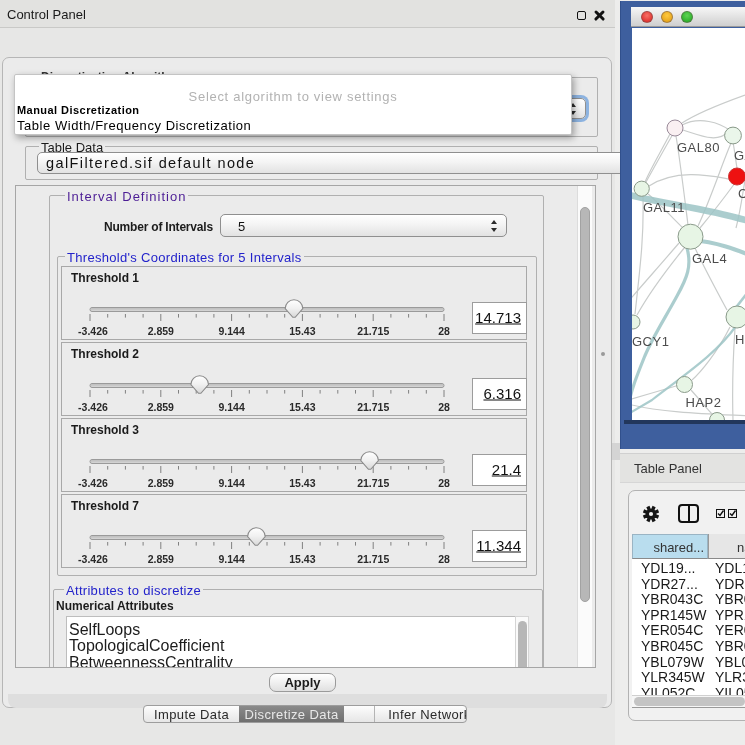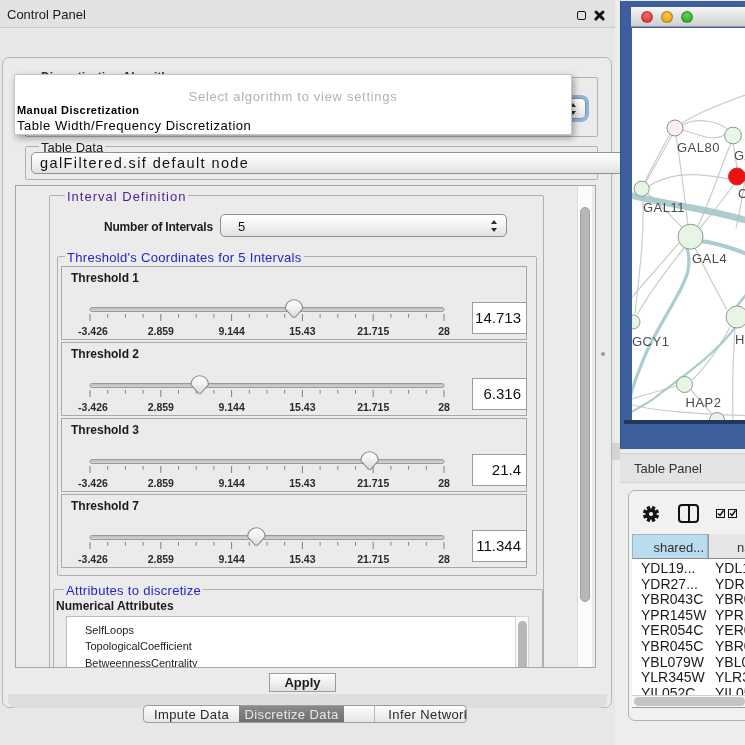--- a/index.html
+++ b/index.html
@@ -5,21 +5,21 @@
 #root { position:relative; width:745px; height:745px; background:#ededec; overflow:hidden; font-size:13px; color:#1c1c1c; }
 .abs { position:absolute; }
 .grp { position:absolute; border:1px solid #b0b0b0; border-radius:2px; }
 .combo { border:1px solid #8f8f8f; border-radius:5px; background:linear-gradient(180deg,#ffffff,#f4f4f4 45%,#e2e2e2); box-shadow: inset 0 1px 0 rgba(255,255,255,.8); }
 .arr { position:absolute; top:50%; transform:translateY(-50%); width:7px; height:12px; }
 .arr .up, .arr .dn { position:absolute; left:0; width:0; height:0; border-left:3.5px solid transparent; border-right:3.5px solid transparent; }
 .arr .up { top:0; border-bottom:4.5px solid #2b2b2b; }
 .arr .dn { bottom:0; border-top:4.5px solid #2b2b2b; }
 .tpanel { left:45px; width:466px; height:74px; border:1px solid #a8a8a8; background:#ebebeb; }
 .vbox { left:410px; top:35px; width:55px; height:32px; background:#fff; border:1px solid #9c9c9c; }
-.vbox span { position:absolute; right:5px; top:calc(50% - 1px); transform:translateY(-50%); font-size:15px; color:#111; }
+.vbox span { position:absolute; right:5px; top:calc(50% - 1px); transform:translateY(-50%); font-size:15px; color:#111;text-decoration:underline; }
 .seg { position:absolute; top:0; bottom:0; display:flex; align-items:center; justify-content:center; font-size:13px; letter-spacing:0.4px; color:#2a2a2a; white-space:nowrap; }
 .segdark { background:linear-gradient(180deg,#8a8a8a,#6f6f6f); color:#e8e8e8; }
 </style></head><body>
 <div id="root">
 
 <div class="abs" style="left:0;top:0;width:615px;height:745px;background:#e7e7e6"></div>
 <div class="abs" style="left:0;top:0;width:615px;height:28px;background:#e2e2e0;border-bottom:1px solid #c9c9c7"></div>
 <div class="abs" style="left:7px;top:7px;font-size:13px;color:#1a1a1a">Control Panel</div>
 <div class="abs" style="left:577px;top:11px;width:9px;height:9px;border:1.6px solid #111;border-radius:2px"></div>
 <div class="abs" style="left:594px;top:10px;width:11px;height:11px">
@@ -37,21 +37,21 @@
         <i class="dn"></i>
       </span>
 </div>
 <div class="abs" style="left:14px;top:74px;width:558px;height:61px;background:#fff;border:1px solid #c4c4c4;border-radius:2px;box-shadow:2px 3px 7px rgba(0,0,0,0.35);z-index:30">
 <div class="abs" style="left:0;right:0;top:14px;text-align:center;color:#b2b2b2;font-size:13px;letter-spacing:0.7px">Select algorithm to view settings</div>
 <div class="abs" style="left:2px;top:28.5px;font-weight:bold;color:#000;font-size:11px;letter-spacing:0.45px">Manual Discretization</div>
 <div class="abs" style="left:2px;top:43px;color:#000;font-size:13px;letter-spacing:0.55px">Table Width/Frequency Discretization</div>
 </div>
 <div class="grp" style="left:25px;top:146px;width:573px;height:34px"></div>
 <div class="abs" style="left:39px;top:139.5px;background:#ebebeb;padding:0 2px;color:#1a1a1a">Table Data</div>
-<div class="abs combo" style="left:31px;top:152px;width:655px;height:22px;">
+<div class="abs combo" style="left:37px;top:152px;width:655px;height:22px;">
 <span style="position:absolute;left:8px;top:50%;transform:translateY(-50%);font-size:14.5px;letter-spacing:1.4px;color:#111;white-space:nowrap">galFiltered.sif default node</span>
 <span class="arr" style="right:8px">
         <i class="up"></i>
         <i class="dn"></i>
       </span>
 </div>
 <div class="abs" style="left:15px;top:185px;width:581px;height:483px;border:1px solid #a6a6a6;background:#ebebeb;overflow:hidden">
 <div class="grp" style="left:33px;top:9px;width:495px;height:600px"></div>
 <div class="abs" style="left:49px;top:3px;background:#ebebeb;padding:0 2px;color:#4c1d95;letter-spacing:1px">Interval Definition</div>
 <div class="abs" style="left:88px;top:34px;font-weight:bold;font-size:12px;letter-spacing:-0.2px">Number of Intervals</div>
@@ -162,28 +162,28 @@
           </defs>
         </svg>
 <div class="abs vbox">
           <span>11.344</span>
         </div>
 </div>
 <div class="grp" style="left:37px;top:403px;width:490px;height:120px"></div>
 <div class="abs" style="left:48px;top:397px;background:#ebebeb;padding:0 2px;color:#2323cb;letter-spacing:0.3px">Attributes to discretize</div>
 <div class="abs" style="left:40px;top:413px;font-weight:bold;font-size:12px">Numerical Attributes</div>
 <div class="abs" style="left:50px;top:430px;width:449px;height:60px;background:#fff;border:1px solid #bdbdbd;border-right:none">
-<div style="padding:5px 0 0 18px;line-height:16.3px;font-size:11px">SelfLoops<br>TopologicalCoefficient<br>BetweennessCentrality</div>
+<div style="padding:5px 0 0 2px;line-height:16.3px;font-size:16px">SelfLoops<br>TopologicalCoefficient<br>BetweennessCentrality</div>
 </div>
 <div class="abs" style="left:499px;top:430px;width:14px;height:60px;background:#fafafa;border:1px solid #d5d5d5"></div>
 <div class="abs" style="left:501.5px;top:435px;width:9px;height:55px;border-radius:4.5px;background:#b7b7b7"></div>
 <div class="abs" style="left:561px;top:0;width:15px;height:483px;background:#fbfbfb;border-left:1px solid #dcdcdc"></div>
 <div class="abs" style="left:563.5px;top:21px;width:10.5px;height:395px;border-radius:5.5px;background:#b7b7b7;border:0.5px solid #a2a2a2"></div>
 </div>
-<div class="abs" style="left:269px;top:673px;width:67px;height:19px;border:1px solid #9a9a9a;border-radius:0;background:linear-gradient(180deg,#ffffff,#f0f0f0 50%,#e0e0e0);display:flex;align-items:center;justify-content:center;font-weight:bold;font-size:13px">Apply</div>
+<div class="abs" style="left:269px;top:673px;width:67px;height:19px;border:1px solid #9a9a9a;border-radius:7px;background:linear-gradient(180deg,#ffffff,#f0f0f0 50%,#e0e0e0);display:flex;align-items:center;justify-content:center;font-weight:bold;font-size:13px">Apply</div>
 <div class="abs" style="left:143px;top:705px;width:324px;height:18px;border:1px solid #9d9d9d;border-radius:4px;background:linear-gradient(180deg,#fdfdfd,#e6e6e6);overflow:hidden;z-index:5">
 <div class="seg" style="left:0px;width:95px;">Impute Data</div>
 <div class="seg segdark" style="left:95px;width:105px;">Discretize Data</div>
 <div class="seg" style="left:230px;width:110px;border-left:1px solid #b4b4b4;text-align:center;">Infer Network</div>
 </div>
 <div class="abs" style="left:620px;top:1px;width:125px;height:448px;background:#3e5f9e;border-left:1px solid #31508c"></div>
 <div class="abs" style="left:631px;top:7px;width:114px;height:20px;background:linear-gradient(180deg,#f7f7f7,#cfcfcf);border-bottom:1px solid #9a9a9a"></div>
 <div class="abs" style="left:641px;top:11px;width:12px;height:12px;border-radius:6px;background:radial-gradient(circle at 50% 35%, #f77066, #d8201f);border:0.5px solid rgba(100,80,80,0.5)"></div>
 <div class="abs" style="left:661px;top:11px;width:12px;height:12px;border-radius:6px;background:radial-gradient(circle at 50% 35%, #ffc940, #df9a10);border:0.5px solid rgba(100,80,80,0.5)"></div>
 <div class="abs" style="left:681px;top:11px;width:12px;height:12px;border-radius:6px;background:radial-gradient(circle at 50% 35%, #5fd455, #1ea51e);border:0.5px solid rgba(100,80,80,0.5)"></div>

